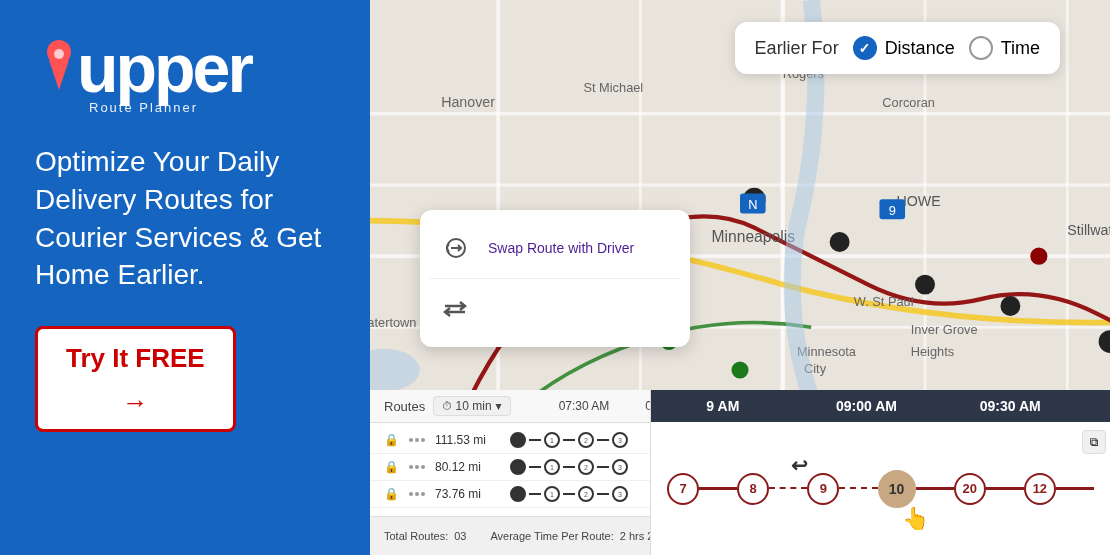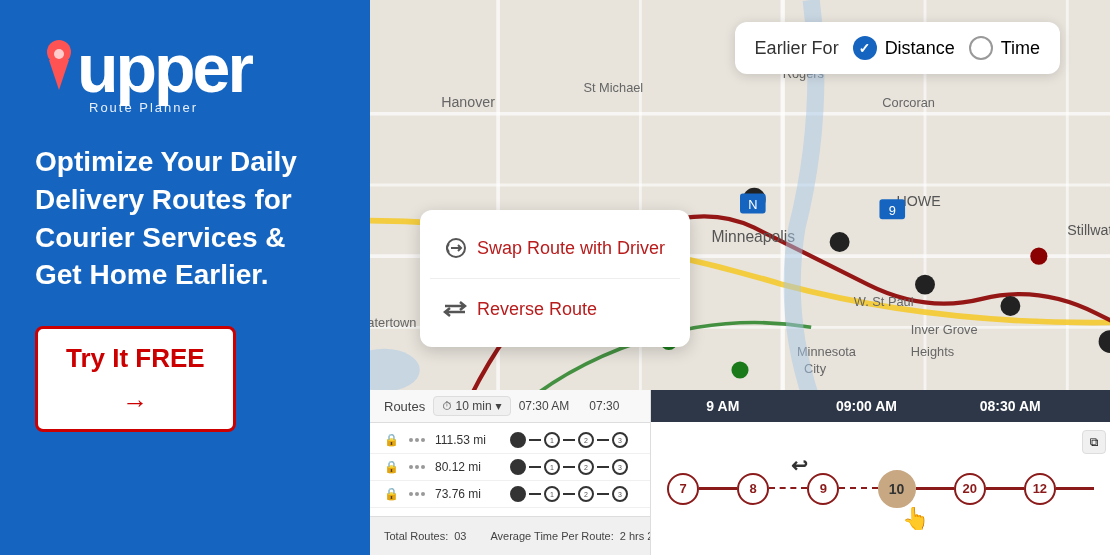--- a/index.html
+++ b/index.html
@@ -24,21 +24,21 @@
     }
 
     .logo-area {
       display: flex;
       flex-direction: column;
       margin-bottom: 28px;
     }
 
     .headline {
       font-size: 28px;
-      font-weight: 700;
+      font-weight: 400;
       color: white;
       line-height: 1.35;
       margin-bottom: 32px;
     }
 
     .cta-button {
       display: inline-flex;
       align-items: center;
       gap: 10px;
       background: white;
@@ -142,24 +142,24 @@
       border-radius: 12px;
       padding: 8px 0;
       box-shadow: 0 4px 16px rgba(0,0,0,0.18);
       z-index: 10;
       min-width: 270px;
     }
 
     .menu-item {
       display: flex;
       align-items: center;
-      gap: 7px;
+      gap: 18px;
       padding: 16px 22px;
-      font-size: 18px;
-      color: #b91c1c;
+      font-size: 14px;
+      color: #4c1d95;
       cursor: pointer;
     }
 
     .menu-divider {
       height: 1px;
       background: #eee;
       margin: 0 10px;
     }
 
     .menu-icon {
@@ -200,22 +200,23 @@
       border-radius: 4px;
       padding: 2px 8px;
       font-size: 12px;
       display: flex;
       align-items: center;
       gap: 4px;
     }
 
     .time-display {
       display: flex;
-      gap: 20px;
+      gap: 36px;
       font-size: 12px;
+      margin-left: 40px;
     }
 
     .routes-list {
       flex: 1;
       overflow: hidden;
       padding: 4px 0;
     }
 
     .route-row {
       display: flex;
@@ -555,21 +556,20 @@
       <span>Swap Route with Driver</span>
     </div>
     <div class="menu-divider"></div>
     <div class="menu-item">
       <div class="menu-icon">
         <svg width="26" height="22" viewBox="0 0 26 22">
           <path d="M 2 8 L 22 8 M 17 4 L 22 8 L 17 12" stroke="#555" stroke-width="2.5" fill="none"></path>
           <path d="M 22 14 L 2 14 M 7 10 L 2 14 L 7 18" stroke="#555" stroke-width="2.5" fill="none"></path>
         </svg>
       </div>
-      <span>Reverse Route</span>
     </div>
   </div>
 
   <div class="bottom-panel">
     <div class="routes-header">
       <span>Routes</span>
       <div class="time-badge">
         <span>⏱</span>
         <span>10 min</span>
         <span>▾</span>
@@ -649,21 +649,21 @@
         <span>70 Kms</span>
       </div>
       <button class="send-btn">Send to Drive</button>
     </div>
   </div>
 
   <div class="timeline-panel">
     <div class="timeline-header">
       <div class="timeline-time">9 AM</div>
       <div class="timeline-time">09:00 AM</div>
-      <div class="timeline-time">08:30 AM</div>
+      <div class="timeline-time">09:30 AM</div>
       <div style="width:28px;"></div>
     </div>
     <div class="timeline-body">
       <div class="timeline-track">
 
         <div class="timeline-node">
           <div class="node-circle">7</div>
         </div>
         <div class="node-line" style="width:36px;"></div>
 

